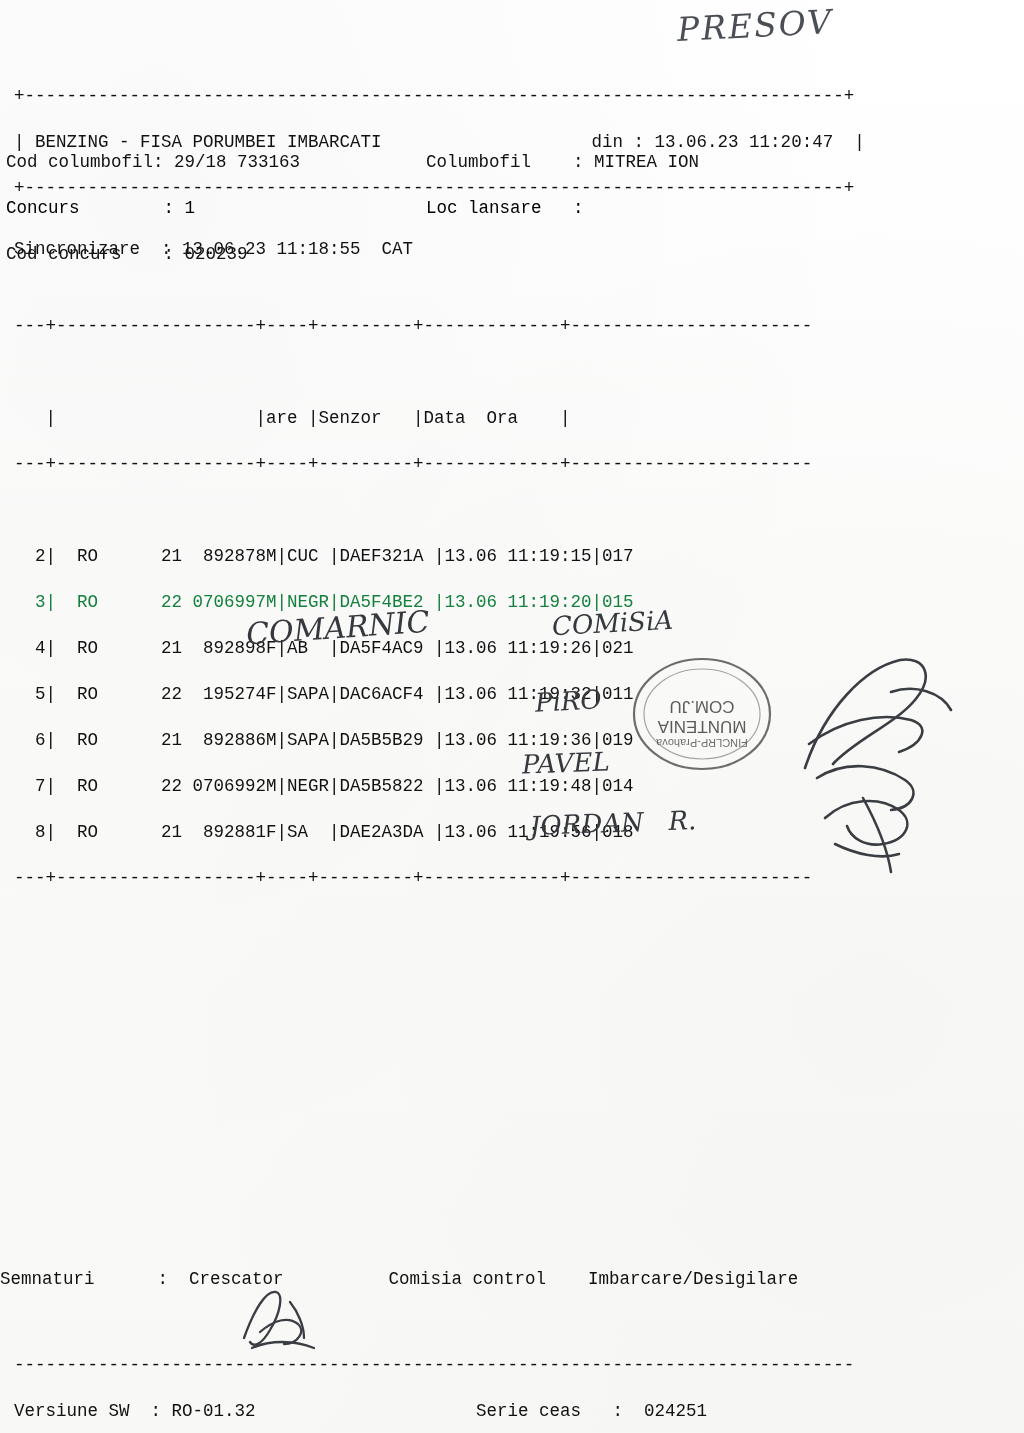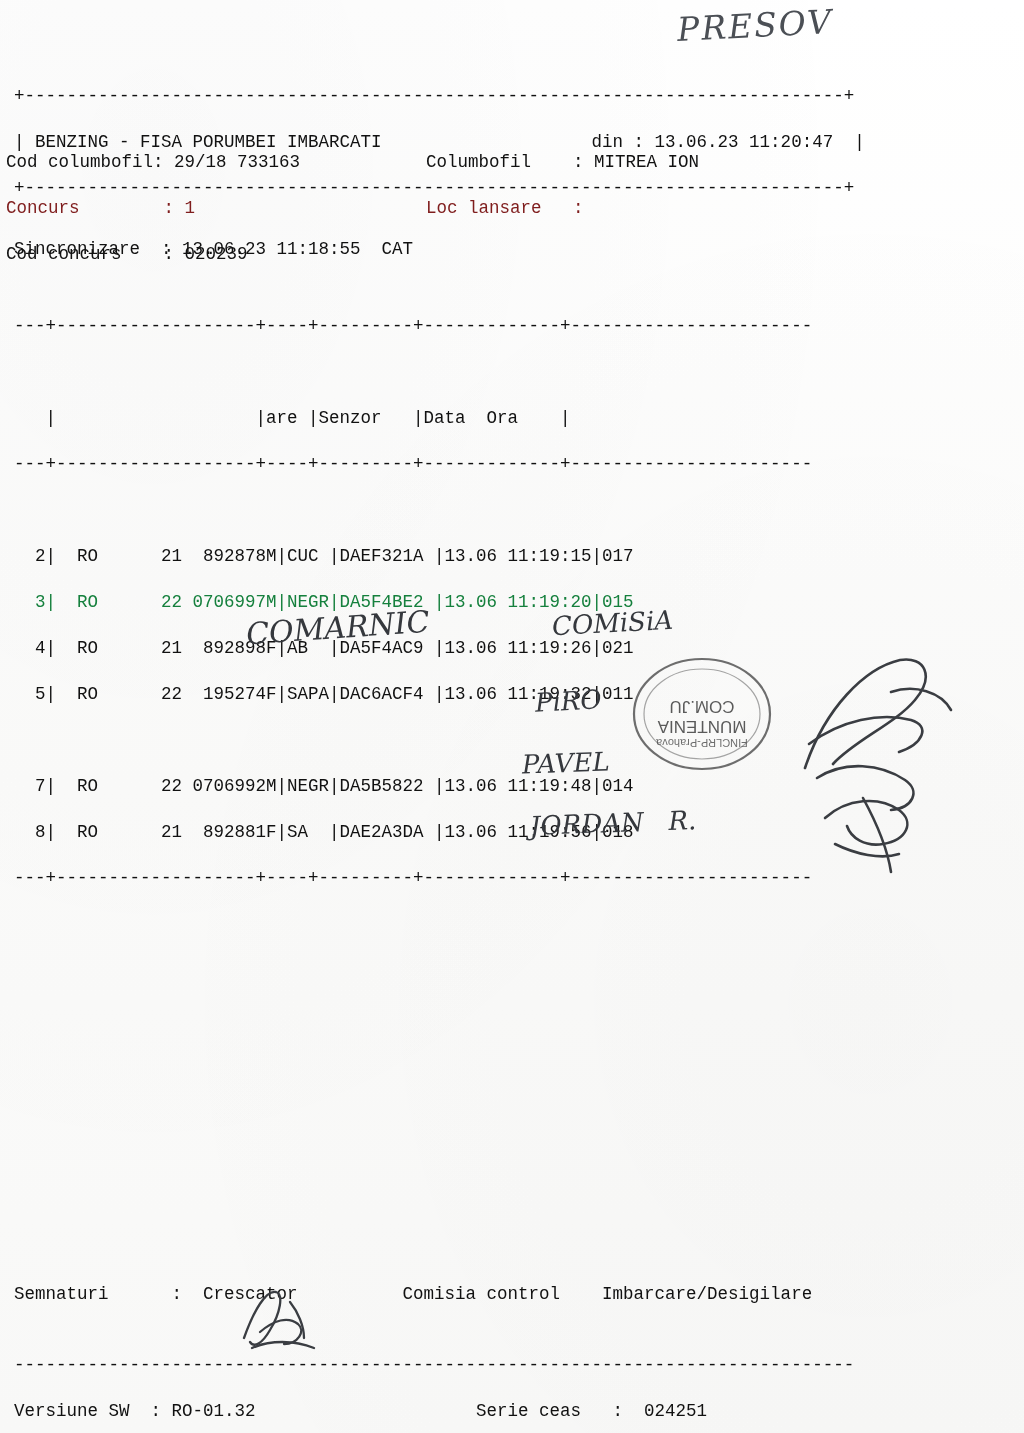--- a/index.html
+++ b/index.html
@@ -39,30 +39,30 @@
 
   
   .hand {
     font-family: "DejaVu Serif", "Liberation Serif", serif;
     font-style: italic;
     color: #35383d;
     white-space: pre;
     font-weight: 500;
   }
 
-  .faded { color: #7f1d1d; margin-top: 36px; }
+  .faded { color: #000000; margin-top: 36px; }
 
   #topTitle { left: 677px; top: 6px; font-size: 33px; letter-spacing: 2px; transform: rotate(-3deg); color: #4b4f55; }
 
   
   #blockHeader { left: 14px; top: 62px; }
   #blockMeta   { left: 6px; top: 128px; }
   #blockSync   { left: 14px; top: 238px; }
   #blockTable  { left: 14px; top: 292px; }
-  #blockSign   { left: 14px; top: 1268px; margin-top: 15px; }
+  #blockSign   { left: 0; top: 1268px; }
   #blockFooter { left: 14px; top: 1331px; }
 
   .row-faded { color: #15803d; }
 
   
   .stamp {
     position: absolute;
     left: 626px;
     top: 655px;
     width: 152px;
@@ -101,21 +101,21 @@
   <div class="abs mono" id="blockTable">
 <span>---+-------------------+----+---------+-------------+-----------------------</span>
 <br>
 <br><span>   |                   |are |Senzor   |Data  Ora    |</span>
 <br><span>---+-------------------+----+---------+-------------+-----------------------</span>
 <br>
 <br><span>  2|  RO      21  892878M|CUC |DAEF321A |13.06 11:19:15|017</span>
 <br><span class="row-faded">  3|  RO      22 0706997M|NEGR|DA5F4BE2 |13.06 11:19:20|015</span>
 <br><span>  4|  RO      21  892898F|AB  |DA5F4AC9 |13.06 11:19:26|021</span>
 <br><span>  5|  RO      22  195274F|SAPA|DAC6ACF4 |13.06 11:19:32|011</span>
-<br>
+<br><span>  6|  RO      21  892886M|SAPA|DA5B5B29 |13.06 11:19:36|019</span>
 <br><span>  7|  RO      22 0706992M|NEGR|DA5B5822 |13.06 11:19:48|014</span>
 <br><span>  8|  RO      21  892881F|SA  |DAE2A3DA |13.06 11:19:56|018</span>
 <br><span>---+-------------------+----+---------+-------------+-----------------------</span>
   </div>
 
   <div class="abs hand" style="left:246px; top:610px; font-size:30px; transform: rotate(-4deg);">COMARNIC</div>
 
   <div class="abs hand" style="left:552px; top:608px; font-size:26px; transform: rotate(-3deg);">COMiSiA</div>
 
   <div class="abs hand" style="left:535px; top:686px; font-size:26px; transform: rotate(-3deg);">PiRO</div>

